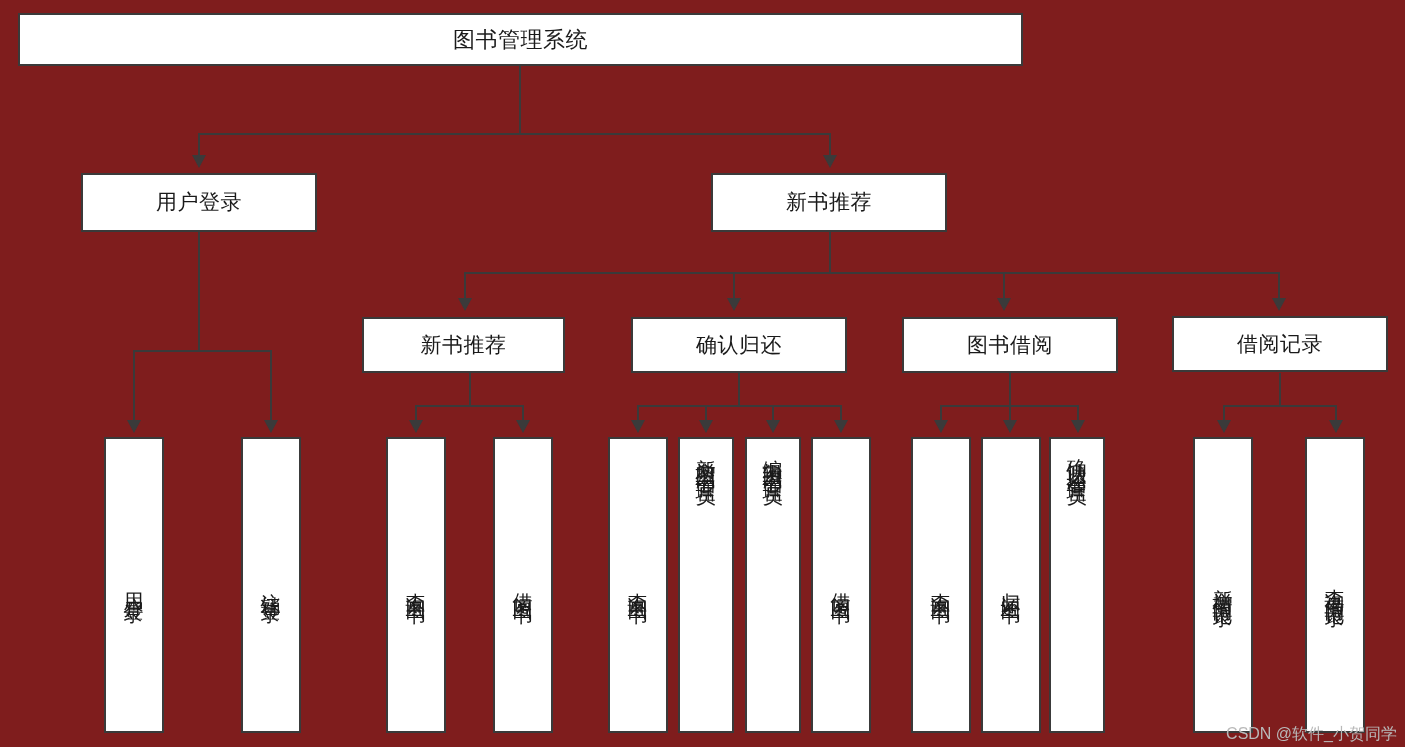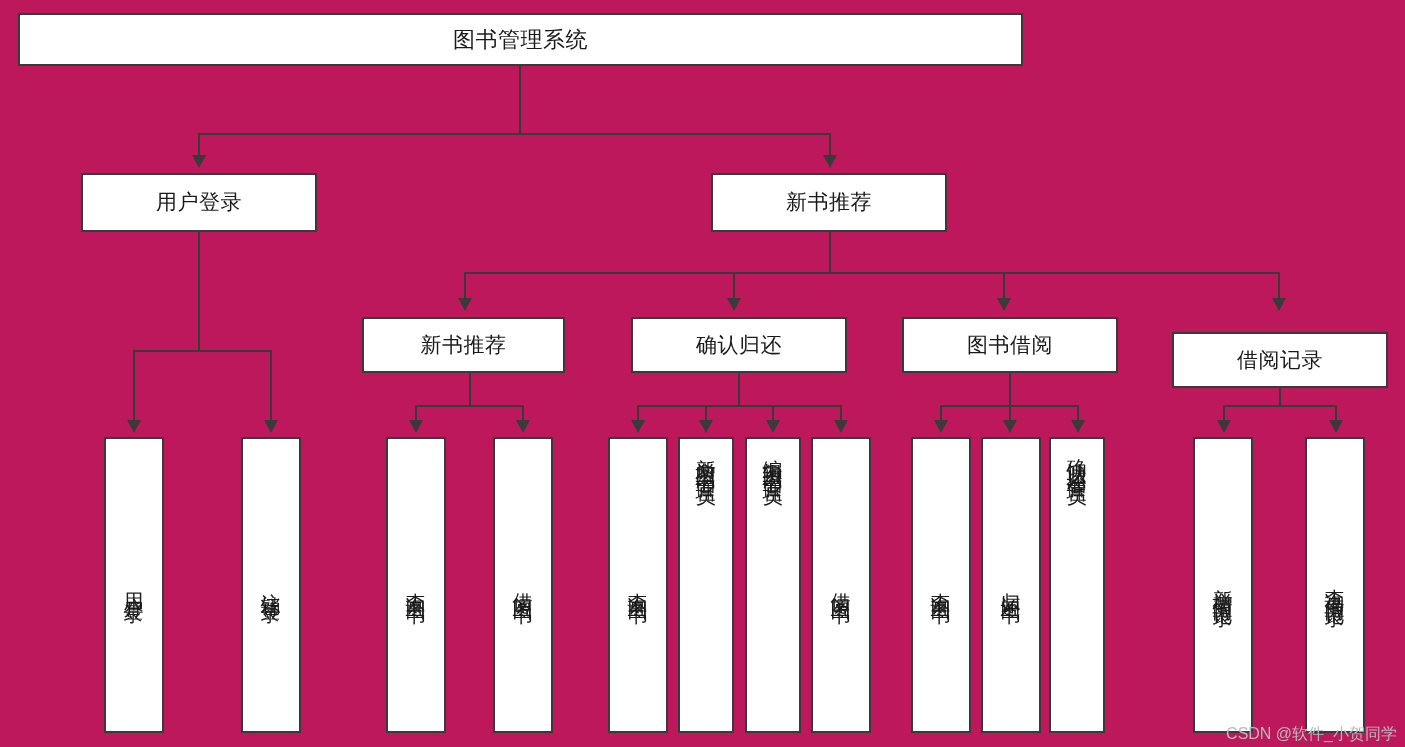--- a/index.html
+++ b/index.html
@@ -9,21 +9,21 @@
     background: #ffffff;
   }
   body {
     font-family: "Liberation Sans", "DejaVu Sans", sans-serif;
     -webkit-font-smoothing: antialiased;
   }
   #canvas {
     position: relative;
     width: 1405px;
     height: 747px;
-    background: #be185d;
+    background: #7f1d1d;
     overflow: hidden;
   }
   
   .node {
     position: absolute;
     box-sizing: border-box;
     border: 2px solid #3a3a3a;
     background: #ffffff;
     display: flex;
     align-items: center;
@@ -142,21 +142,21 @@
 
   <div class="node horiz" style="left:362px; top:317px; width:203px; height:56px;">
     <span class="lbl">新书推荐</span>
   </div>
   <div class="node horiz" style="left:631px; top:317px; width:216px; height:56px;">
     <span class="lbl">确认归还</span>
   </div>
   <div class="node horiz" style="left:902px; top:317px; width:216px; height:56px;">
     <span class="lbl">图书借阅</span>
   </div>
-  <div class="node horiz" style="left:1172px; top:332px; width:216px; height:56px;">
+  <div class="node horiz" style="left:1172px; top:316px; width:216px; height:56px;">
     <span class="lbl">借阅记录</span>
   </div>
 
   <div class="vline" style="left:469px; top:373px; height:32px;"></div>
   <div class="hline" style="left:415px; top:405px; width:109px;"></div>
   <div class="vline" style="left:415px; top:405px; height:17px;"></div>
   <div class="arrow" style="left:409px; top:420px;"></div>
   <div class="vline" style="left:522px; top:405px; height:17px;"></div>
   <div class="arrow" style="left:516px; top:420px;"></div>
 

